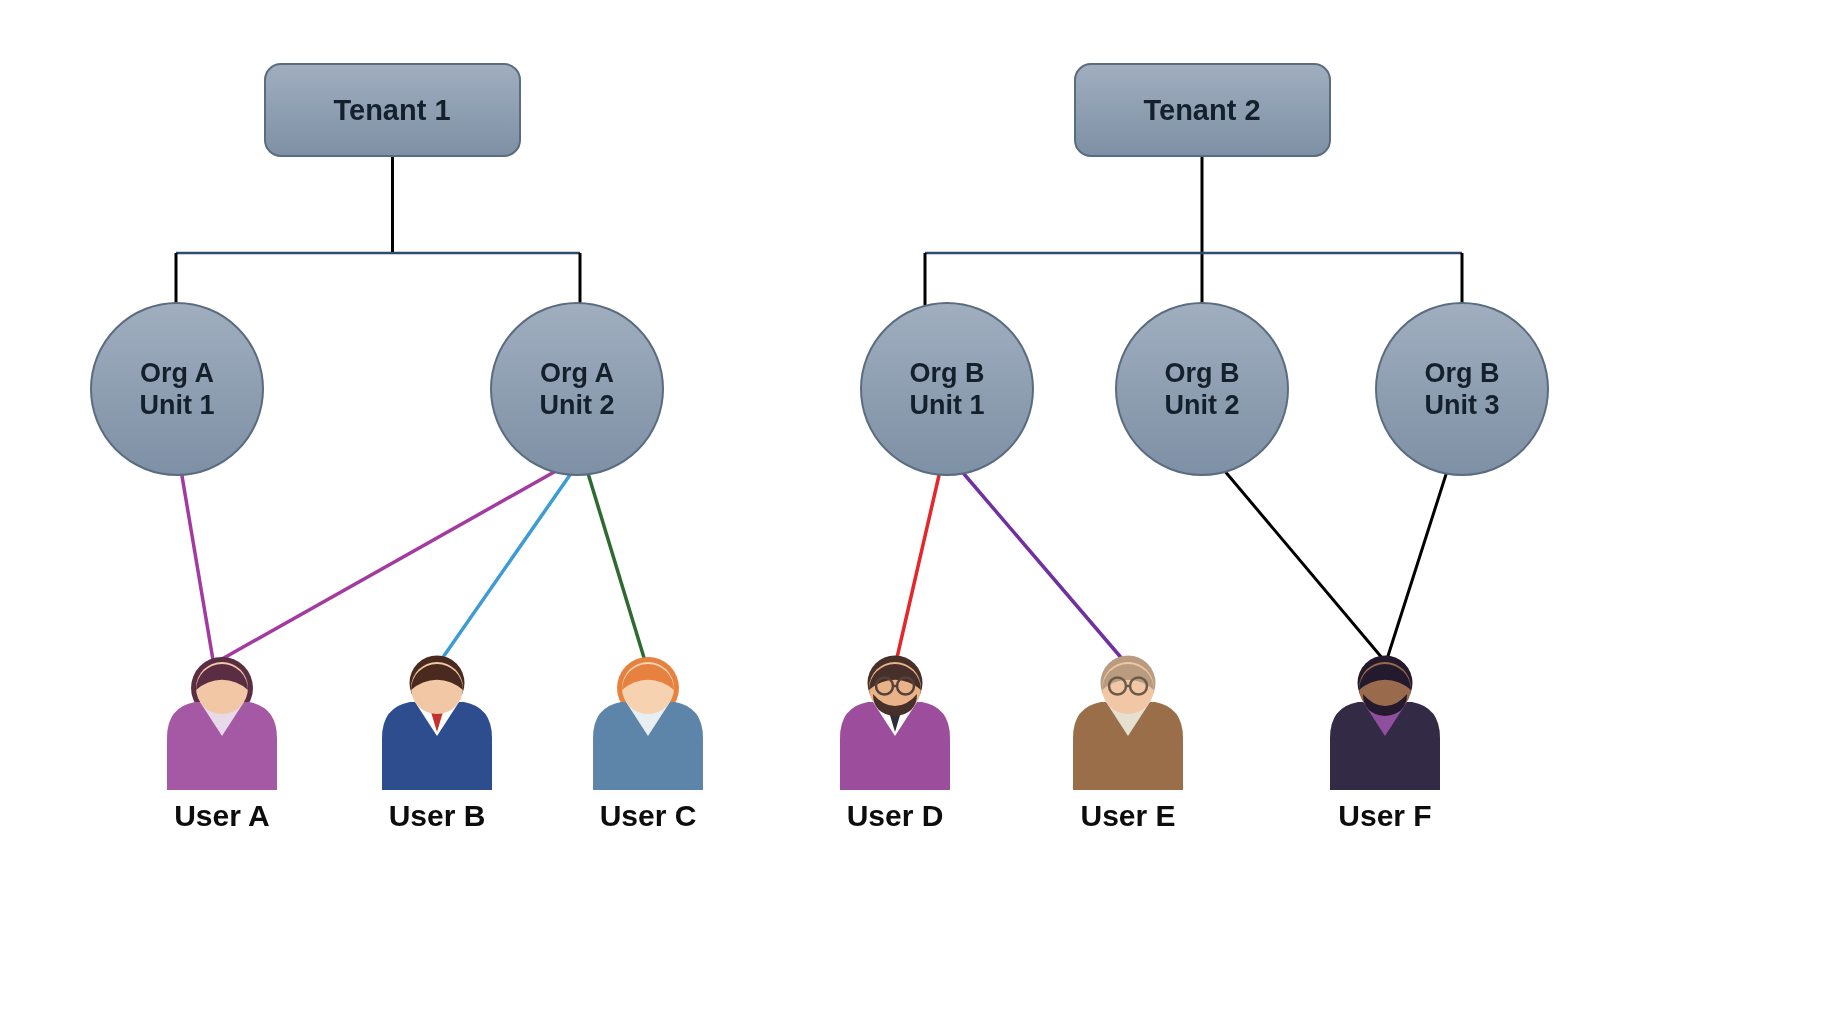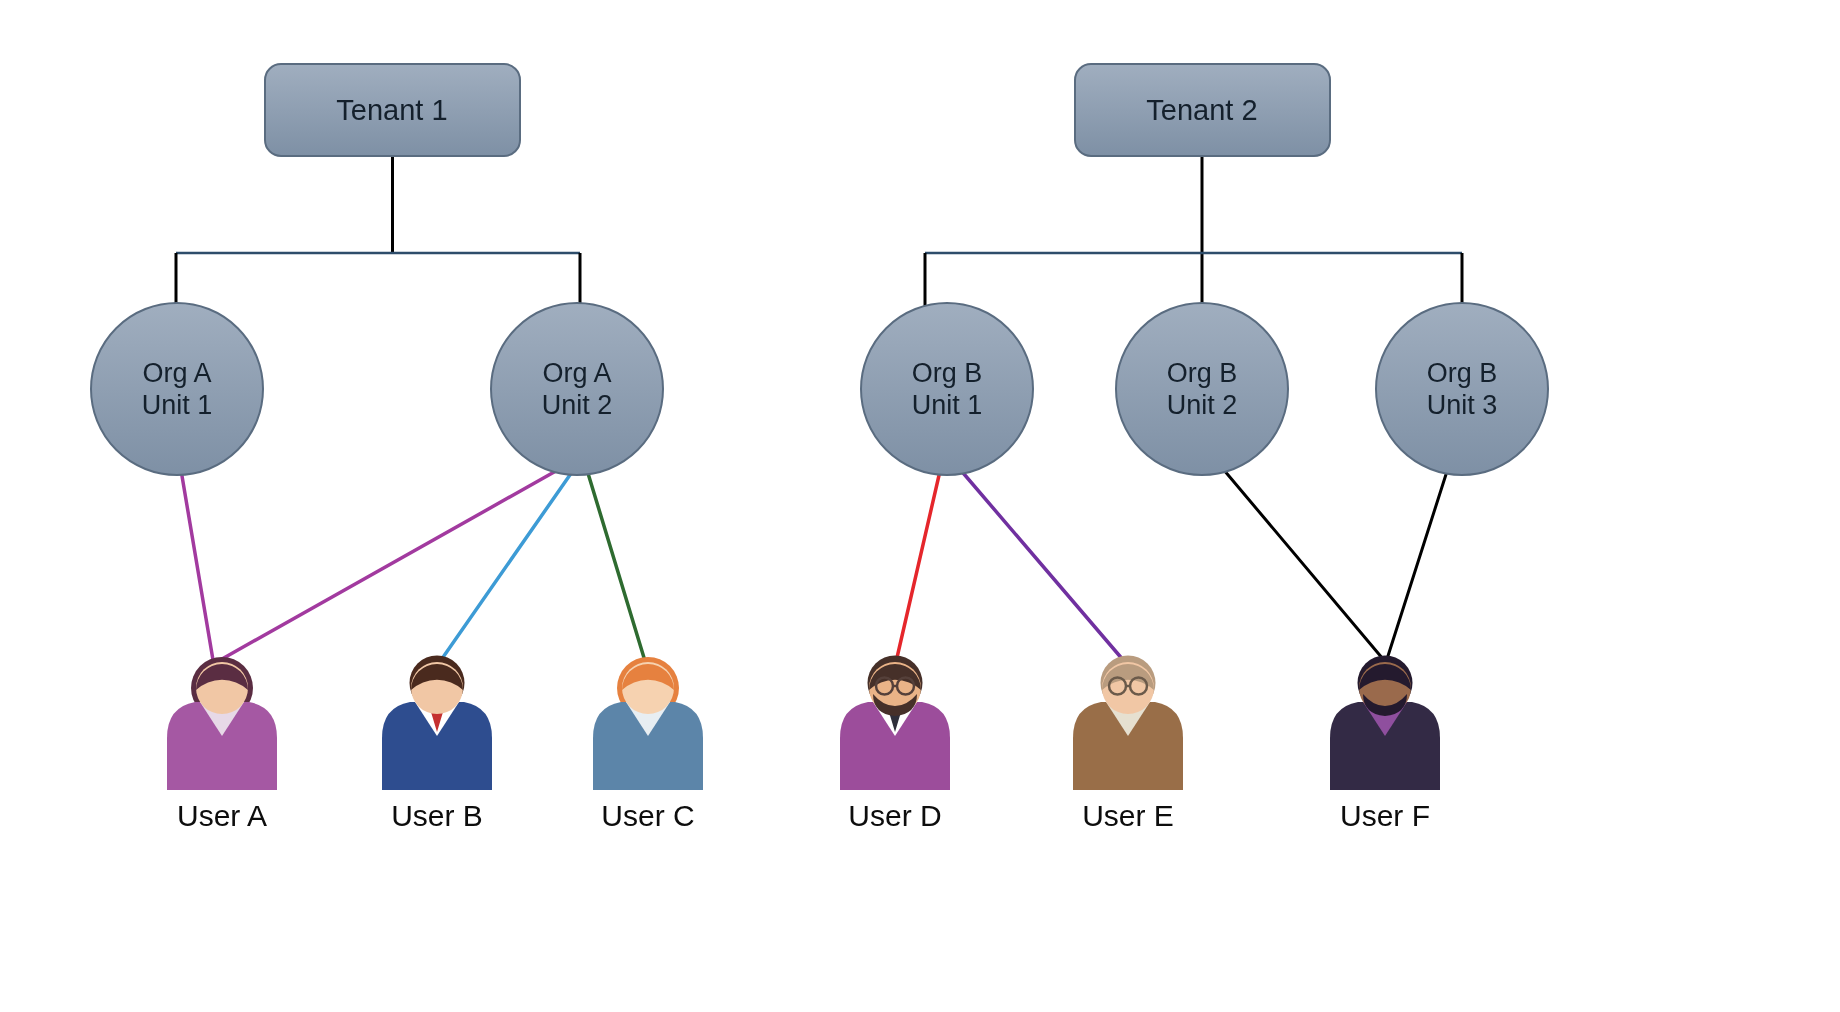--- a/index.html
+++ b/index.html
@@ -3,20 +3,21 @@
 <meta charset="utf-8">
 <style>
   html, body { margin: 0; padding: 0; background: #ffffff; }
   .stage {
     position: relative;
     width: 1840px;
     height: 1012px;
     background: #ffffff;
     font-family: "Liberation Sans", sans-serif;
     overflow: hidden;
+    font-weight: bold;
   }
   svg text {
     font-family: "Liberation Sans", sans-serif;
   }
   .tenant-label { font-size: 29px; fill: #14202c; text-anchor: middle; }
   .node-label   { font-size: 27px; fill: #14202c; text-anchor: middle; }
   .user-label   { font-size: 30px; fill: #0d0d0d; text-anchor: middle; }
   .node-rect, .node-circle { stroke-width: 2; }
   .tree   { stroke-width: 3; fill: none; }
   .branch { stroke-width: 2.5; fill: none; }

